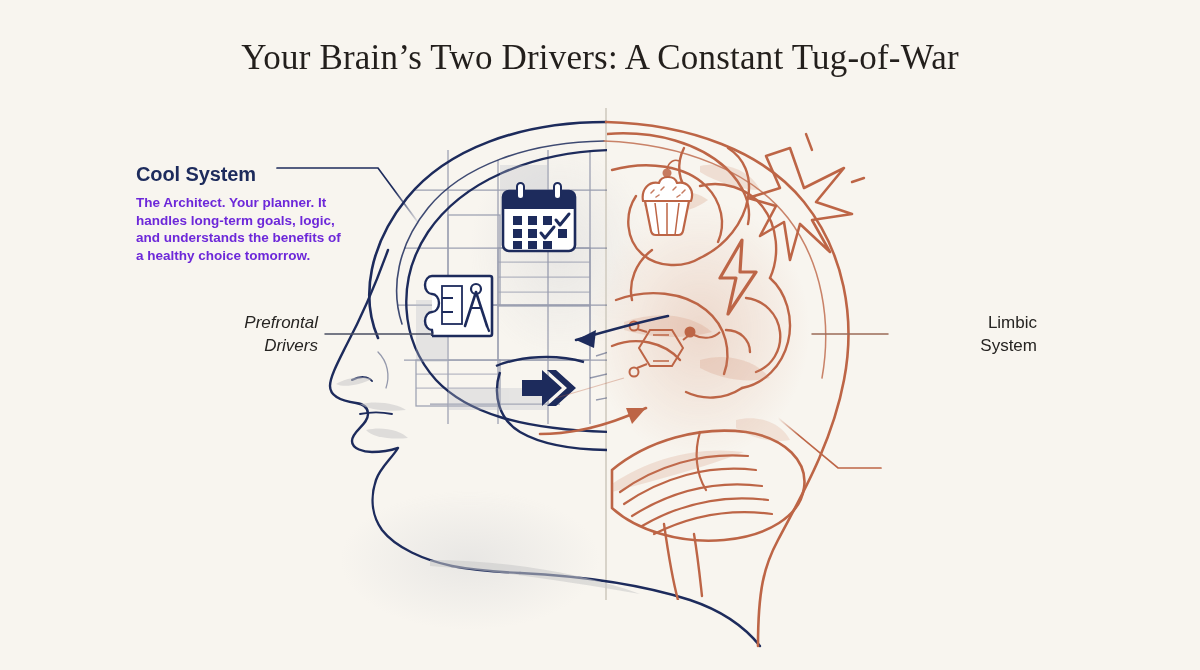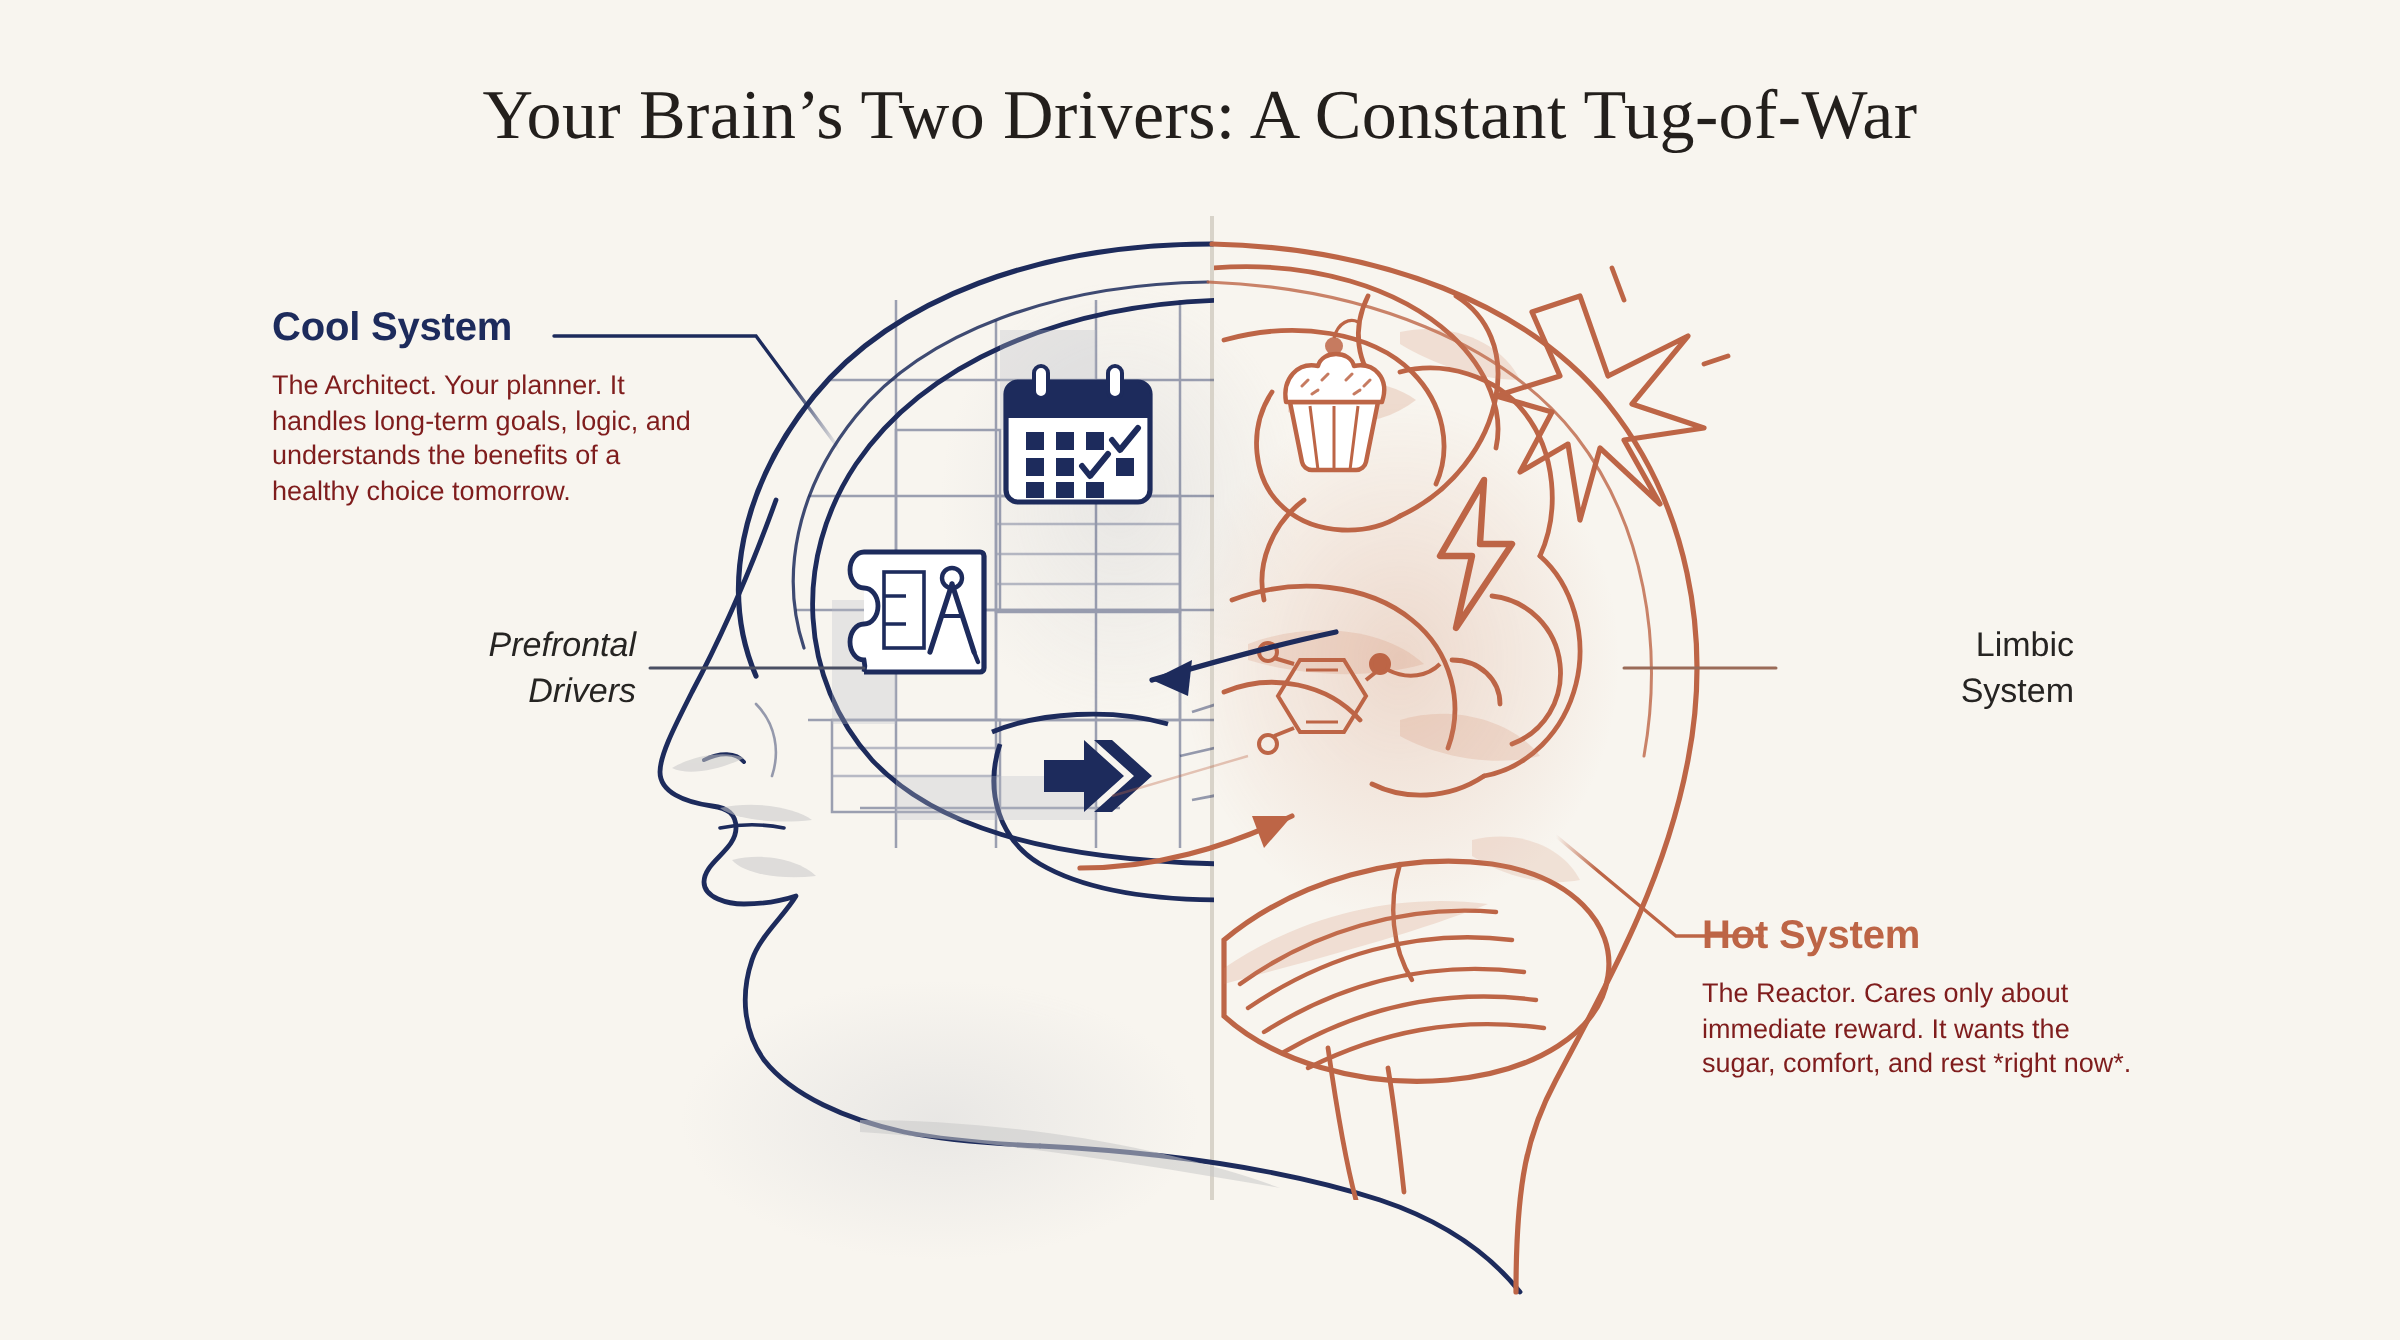--- a/index.html
+++ b/index.html
@@ -24,24 +24,24 @@
   
   #art{position:absolute;left:0;top:0;width:1200px;height:670px;}
 
   
   .callout{position:absolute;}
   .callout .head{
     font-size:20px;font-weight:700;letter-spacing:-.1px;line-height:1;
     margin:0 0 10px 0;
   }
   .callout .body{
-    font-size:13.5px;line-height:17.5px;color:#7f1d1d;font-weight:400;
+    font-size:13.5px;line-height:17.5px;color:#6d28d9;font-weight:700;
     margin:0;
   }
-  #callout-cool{left:136px;top:154px;width:216px;}
+  #callout-cool{left:136px;top:164px;width:216px;}
   #callout-cool .head{color:#1d2b5c;}
   #callout-hot{left:851px;top:458px;width:224px;}
   #callout-hot .head{color:#bd6546;}
 
   
   .anat{
     position:absolute;font-size:17px;line-height:23px;
     color:#262422;font-weight:400;
   }
   #label-pfc{left:188px;top:311px;width:130px;text-align:right;font-style:italic;}
@@ -346,24 +346,20 @@
 
       <path d="M778 418 L838 468 L881 468" stroke="url(#fadeRust)" stroke-width="1.7"></path>
     </g>
   </svg>
 
   <div class="callout" id="callout-cool">
     <div class="head">Cool System</div>
     <div class="body">The Architect. Your planner. It handles long-term goals, logic, and understands the benefits of a healthy choice tomorrow.</div>
   </div>
 
-  <div class="callout" id="callout-hot">
-    <div class="head">Hot System</div>
-    <div class="body">The Reactor. Cares only about immediate reward. It wants the sugar, comfort, and rest *right now*.</div>
-  </div>
 
   <div class="anat" id="label-pfc">
     <div>Prefrontal</div>
     <div>Drivers</div>
   </div>
 
   <div class="anat" id="label-limbic">
     <div>Limbic</div>
     <div>System</div>
   </div>

